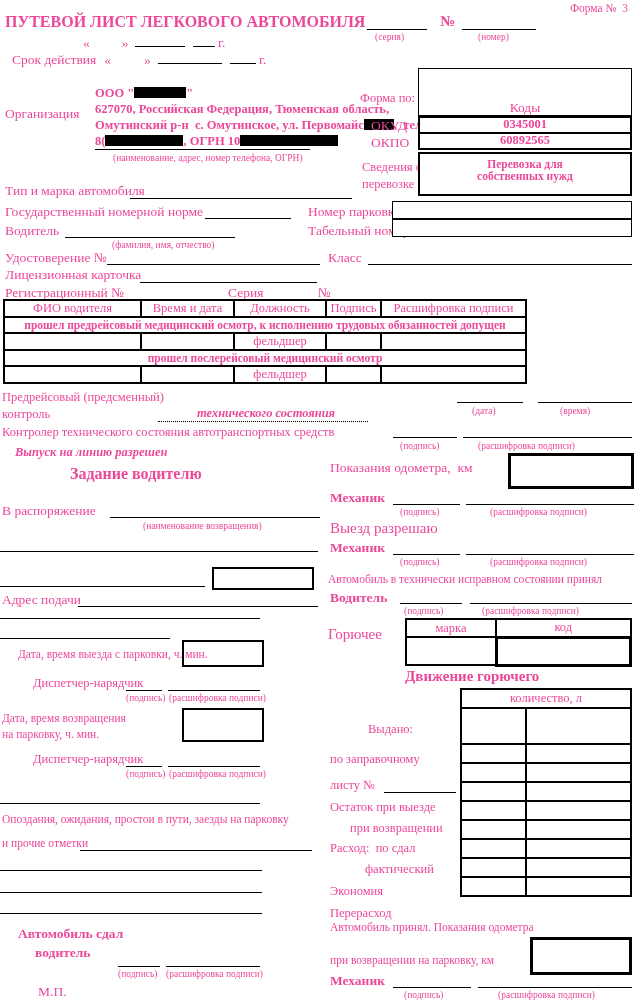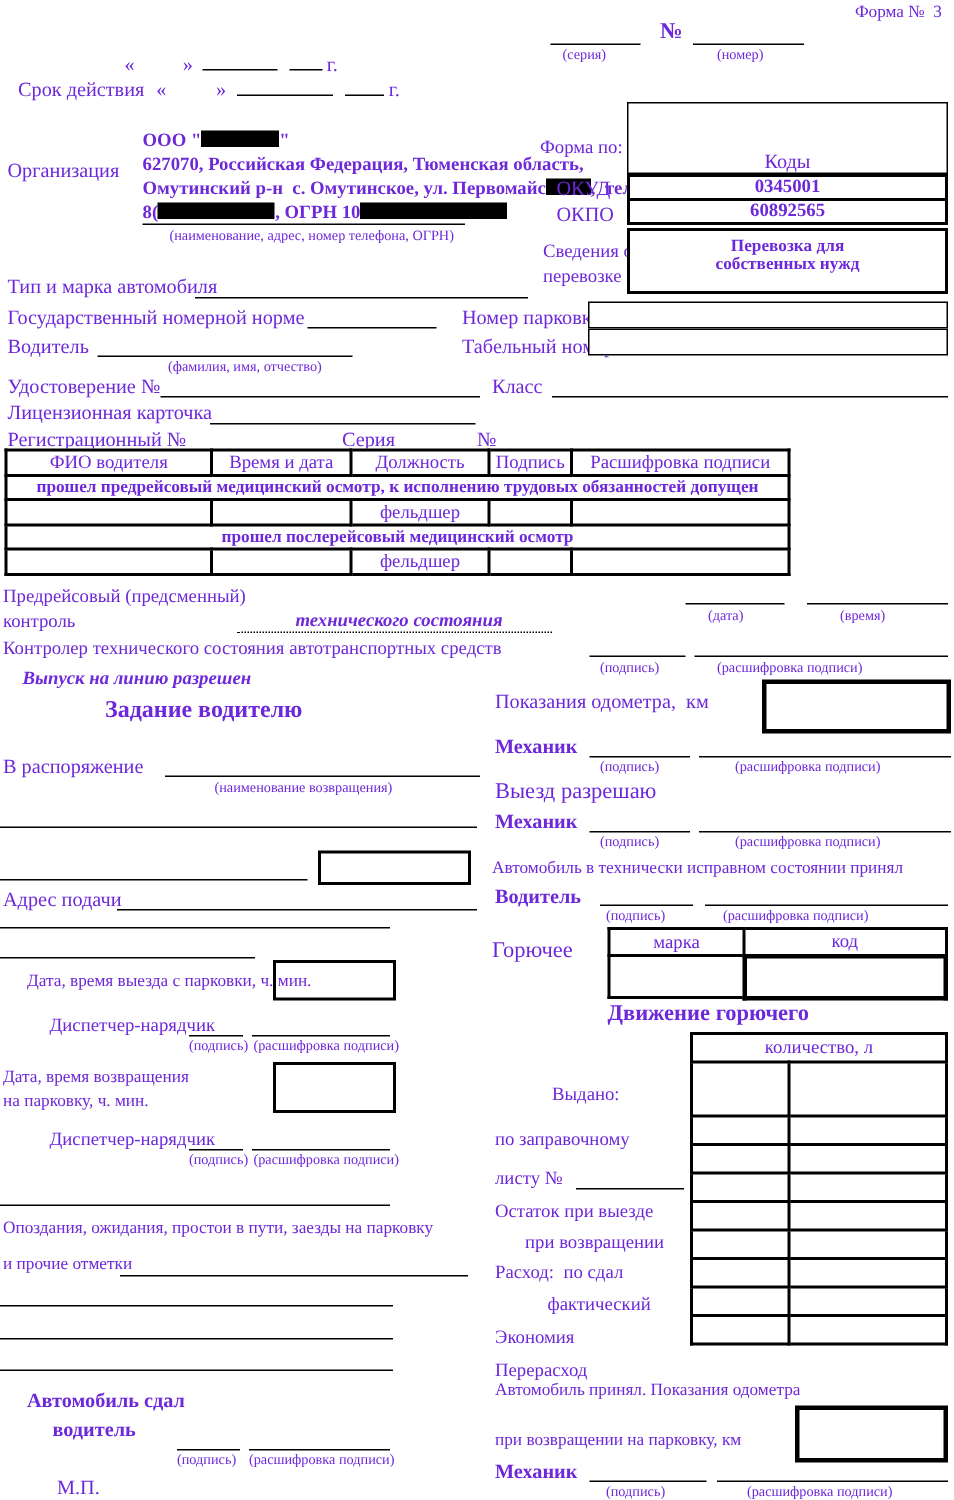--- a/index.html
+++ b/index.html
@@ -1,18 +1,18 @@
 <!DOCTYPE html>
 <html><head>
 <meta charset="utf-8">
 <style>
   *{margin:0;padding:0;box-sizing:border-box}
   html,body{background:#fff}
   #page{position:relative;width:636px;height:1000px;background:#fff;
-        font-family:"Liberation Serif",serif;color:#6d28d9;overflow:hidden}
+        font-family:"Liberation Serif",serif;color:#ec4899;overflow:hidden}
   .a{position:absolute;white-space:pre}.f11{font-size:11.5px}.f12{font-size:12.5px}
   .f13{font-size:13.5px}.f15{font-size:15px}.f16{font-size:16px}
   .b{font-weight:bold}.i{font-style:italic}
   .cap{font-size:9.5px}
   .ln{position:absolute;border-bottom:1.5px solid #000;height:0}
   .dln{position:absolute;border-bottom:1.5px dotted #000;height:0}
   .iln{display:inline-block;border-bottom:1.5px solid #000;height:10px;vertical-align:baseline}
   .sp{display:inline-block;height:1px}
   .box{position:absolute;border:1.5px solid #000;background:#fff}
   .box2{position:absolute;border:2.5px solid #000;background:#fff}
@@ -30,20 +30,21 @@
   .fueltbl{position:absolute;left:460px;top:688px;width:172px;table-layout:fixed}
   .fueltbl td{border:2px solid #000;font-size:12.5px;height:19px;padding:0 2px}
   .fueltbl .tall td{height:36px}
 </style>
 </head>
 <body>
 
 <div id="page">
 
   <div class="a f11" style="right:8px;top:2px">Форма №  3</div>
+  <div class="a f16 b" style="left:5px;top:13px">ПУТЕВОЙ ЛИСТ ЛЕГКОВОГО АВТОМОБИЛЯ</div>
   <div class="ln" style="left:367px;top:29px;width:60px"></div>
   <div class="a f15 b" style="left:440px;top:13px">№</div>
   <div class="ln" style="left:462px;top:29px;width:74px"></div>
   <div class="a cap" style="left:375px;top:32px">(серия)</div>
   <div class="a cap" style="left:478px;top:32px">(номер)</div>
 
   <div class="a f13" style="left:83px;top:35px"><span>«</span><span class="sp" style="width:32px"></span><span>»</span><span class="sp" style="width:6px"></span><span class="iln" style="width:50px"></span><span class="sp" style="width:8px"></span><span class="iln" style="width:22px"></span> <span>г.</span></div>
 
   <div class="a f13" style="left:12px;top:52px"><span>Срок действия</span><span class="sp" style="width:8px"></span><span>«</span><span class="sp" style="width:33px"></span><span>»</span><span class="sp" style="width:7px"></span><span class="iln" style="width:64px"></span><span class="sp" style="width:8px"></span><span class="iln" style="width:26px"></span> <span>г.</span></div>
 

